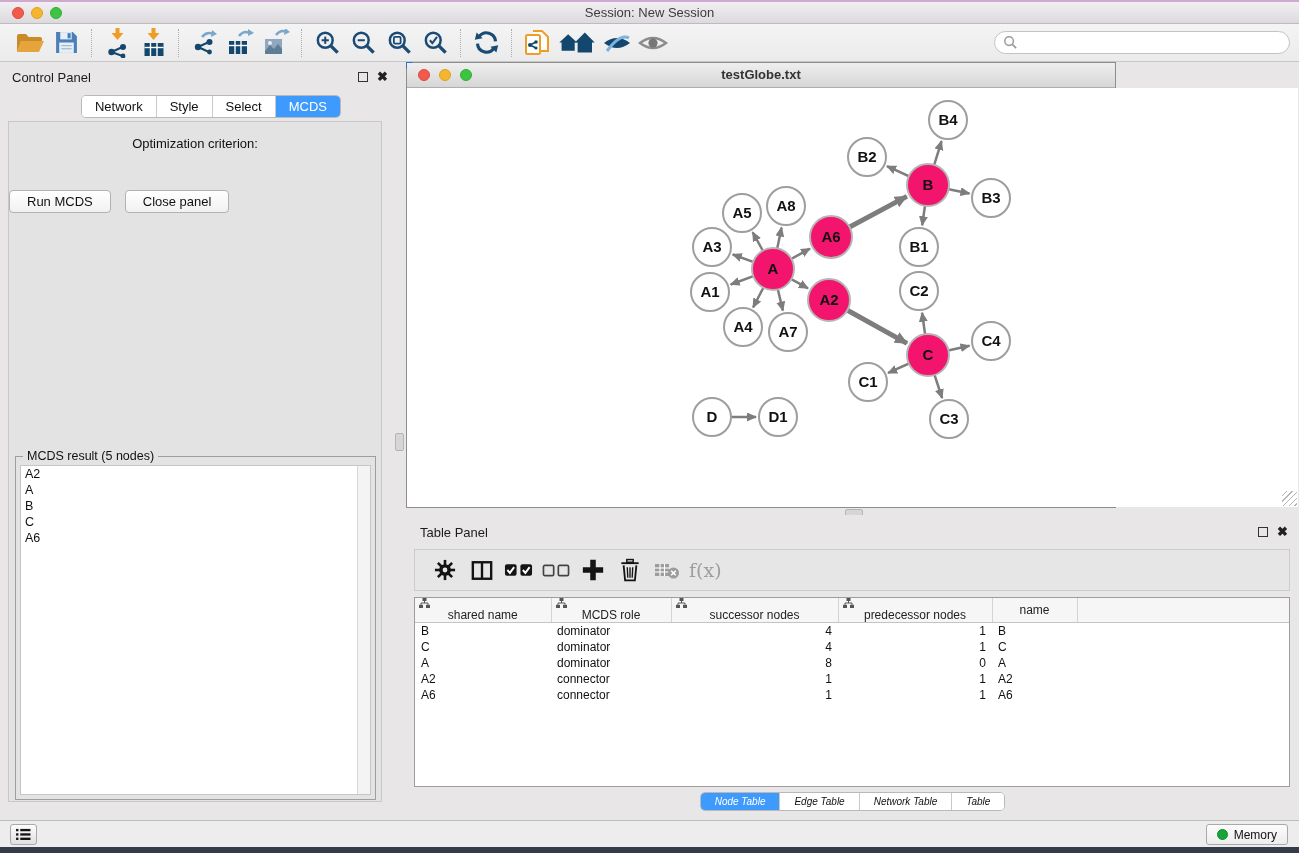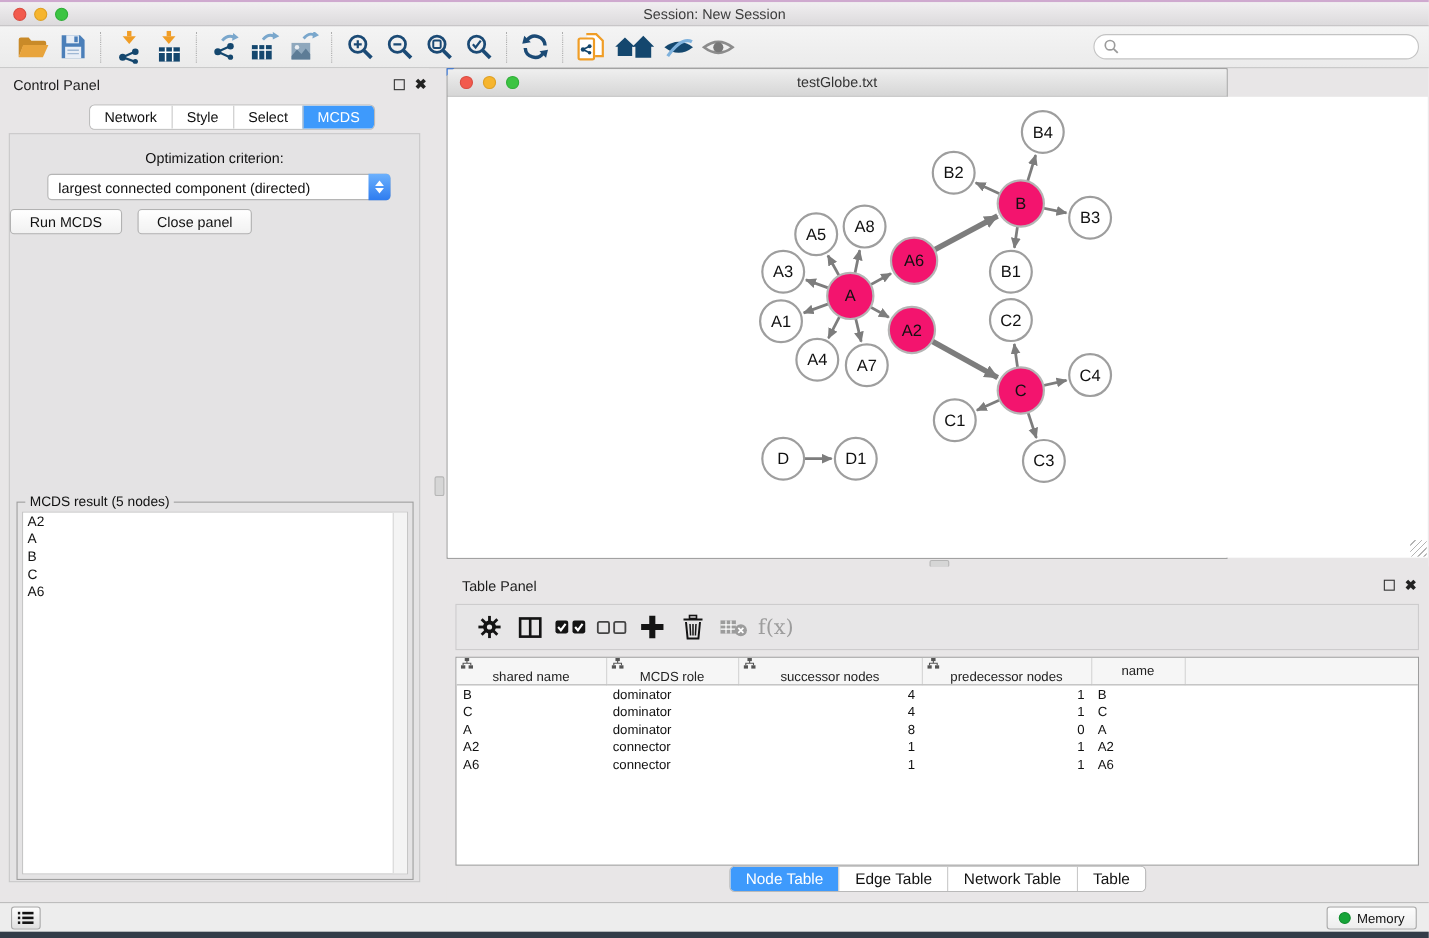--- a/index.html
+++ b/index.html
@@ -63,21 +63,21 @@
   .mac-btn {
     background:linear-gradient(#ffffff,#f1f1f1); border:1px solid #b2b2b2; border-radius:4px;
     font-size:13px; padding:3px 17px; color:#111; cursor:default; font-family:"Liberation Sans",sans-serif;
   }
   .result-group { position:absolute; left:6px; top:334px; width:361px; height:344px; border:1px solid #9e9e9e; }
   .result-legend { position:absolute; left:7px; top:-8px; background:#e4e3e4; padding:0 4px; font-size:12.5px; color:#111; }
   .result-list { position:absolute; left:4px; right:4px; top:8px; bottom:4px; background:#fff; border:1px solid #c6c6c6; overflow:hidden; }
   .result-scroll { position:absolute; right:0; top:0; bottom:0; width:13px; background:#f4f4f4; border-left:1px solid #d8d8d8; }
   .result-item { font-size:12.5px; line-height:16px; padding-left:4px; color:#111; }
   
-  .netwin { position:absolute; left:406px; top:62px; width:710px; height:446px; background:#fff; border:1px solid #8d8d8d; }
+  .netwin { position:absolute; left:406px; top:62px; width:710px; height:446px; background:#fff; border:1px solid #8d8d8d;font-weight:bold; }
   .net-titlebar { position:relative; height:25px; background:linear-gradient(#efefef,#d6d6d6); border-bottom:1px solid #aeaeae; }
   .net-titlebar .tl { top:6px; }
   .net-titlebar .tl.red { left:11px; } .net-titlebar .tl.yellow { left:32px; } .net-titlebar .tl.green { left:53px; }
   .net-title { position:absolute; left:0; right:0; top:4px; text-align:center; font-size:13px; color:#333; }
   .corner-mark { position:absolute; left:-1px; top:-1px; width:0; height:0; border-top:7px solid #2e6fd8; border-right:7px solid transparent; }
   .net-canvas { position:relative; width:891px; height:419px; background:#fff; }
   .resize-grip {
     position:absolute; right:1px; bottom:1px; width:15px; height:15px;
     background:repeating-linear-gradient(135deg, transparent 0 3px, #b4b4b4 3px 4px);
   }
@@ -100,21 +100,21 @@
     height:21px; background:#f6f6f6; border-bottom:1px solid #c4c4c4; border-right:1px solid #d4d4d4;
     font-weight:normal; font-size:12px; color:#222; text-align:center; padding:0 4px; white-space:nowrap;
   }
   table.nodes th:last-child { border-right:none; }
   table.nodes th .hicon { vertical-align:-1px; margin-right:5px; }
   table.nodes td { height:16px; font-size:12px; color:#111; padding:0 6px; white-space:nowrap; }
   td.cell-left { text-align:left; padding-left:10px; }
   td.cell-num { text-align:right; padding-right:24px; }
   td.cell-name { text-align:left; padding-left:12px; }
   .tp-tabs { position:absolute; left:0; right:0; bottom:9px; text-align:center; }
-  .tp-tabs .tab { font-size:14px; padding:3px 14px; }
+  .tp-tabs .tab { font-size:10px; padding:3px 14px;font-style:italic; }
   
   .statusbar { position:absolute; left:0; top:820px; width:100%; height:27px; background:#ededed; border-top:1px solid #bdbdbd; }
   .list-btn {
     position:absolute; left:10px; top:3px; width:27px; height:21px;
     background:linear-gradient(#fdfdfd,#e0e0e0); border:1px solid #a9a9a9; border-radius:3px;
     display:flex; align-items:center; justify-content:center;
   }
   .memory-btn {
     position:absolute; right:11px; top:3px; height:21px;
     background:linear-gradient(#fcfcfc,#ededed); border:1px solid #a9a9a9; border-radius:3px;
@@ -317,27 +317,20 @@
     <div class="cp-tabs">
       <span class="seg">
         <span class="tab">Network</span>
         <span class="tab">Style</span>
         <span class="tab">Select</span>
         <span class="tab active">MCDS</span>
       </span>
     </div>
     <div class="cp-content">
       <div class="opt-label">Optimization criterion:</div>
-      <div class="cp-select">
-        <span class="val">largest connected component (directed)</span>
-        <span class="stepper">
-            <span class="chev-up"></span>
-            <span class="chev-down"></span>
-          </span>
-      </div>
       <div class="cp-btn-row">
         <button class="mac-btn">Run MCDS</button>
         <button class="mac-btn">Close panel</button>
       </div>
       <div class="result-group">
         <span class="result-legend">MCDS result (5 nodes)</span>
         <div class="result-list" id="result-list">
           <div class="result-scroll"></div>
         <div class="result-item">A2</div>
             <div class="result-item">A</div>

